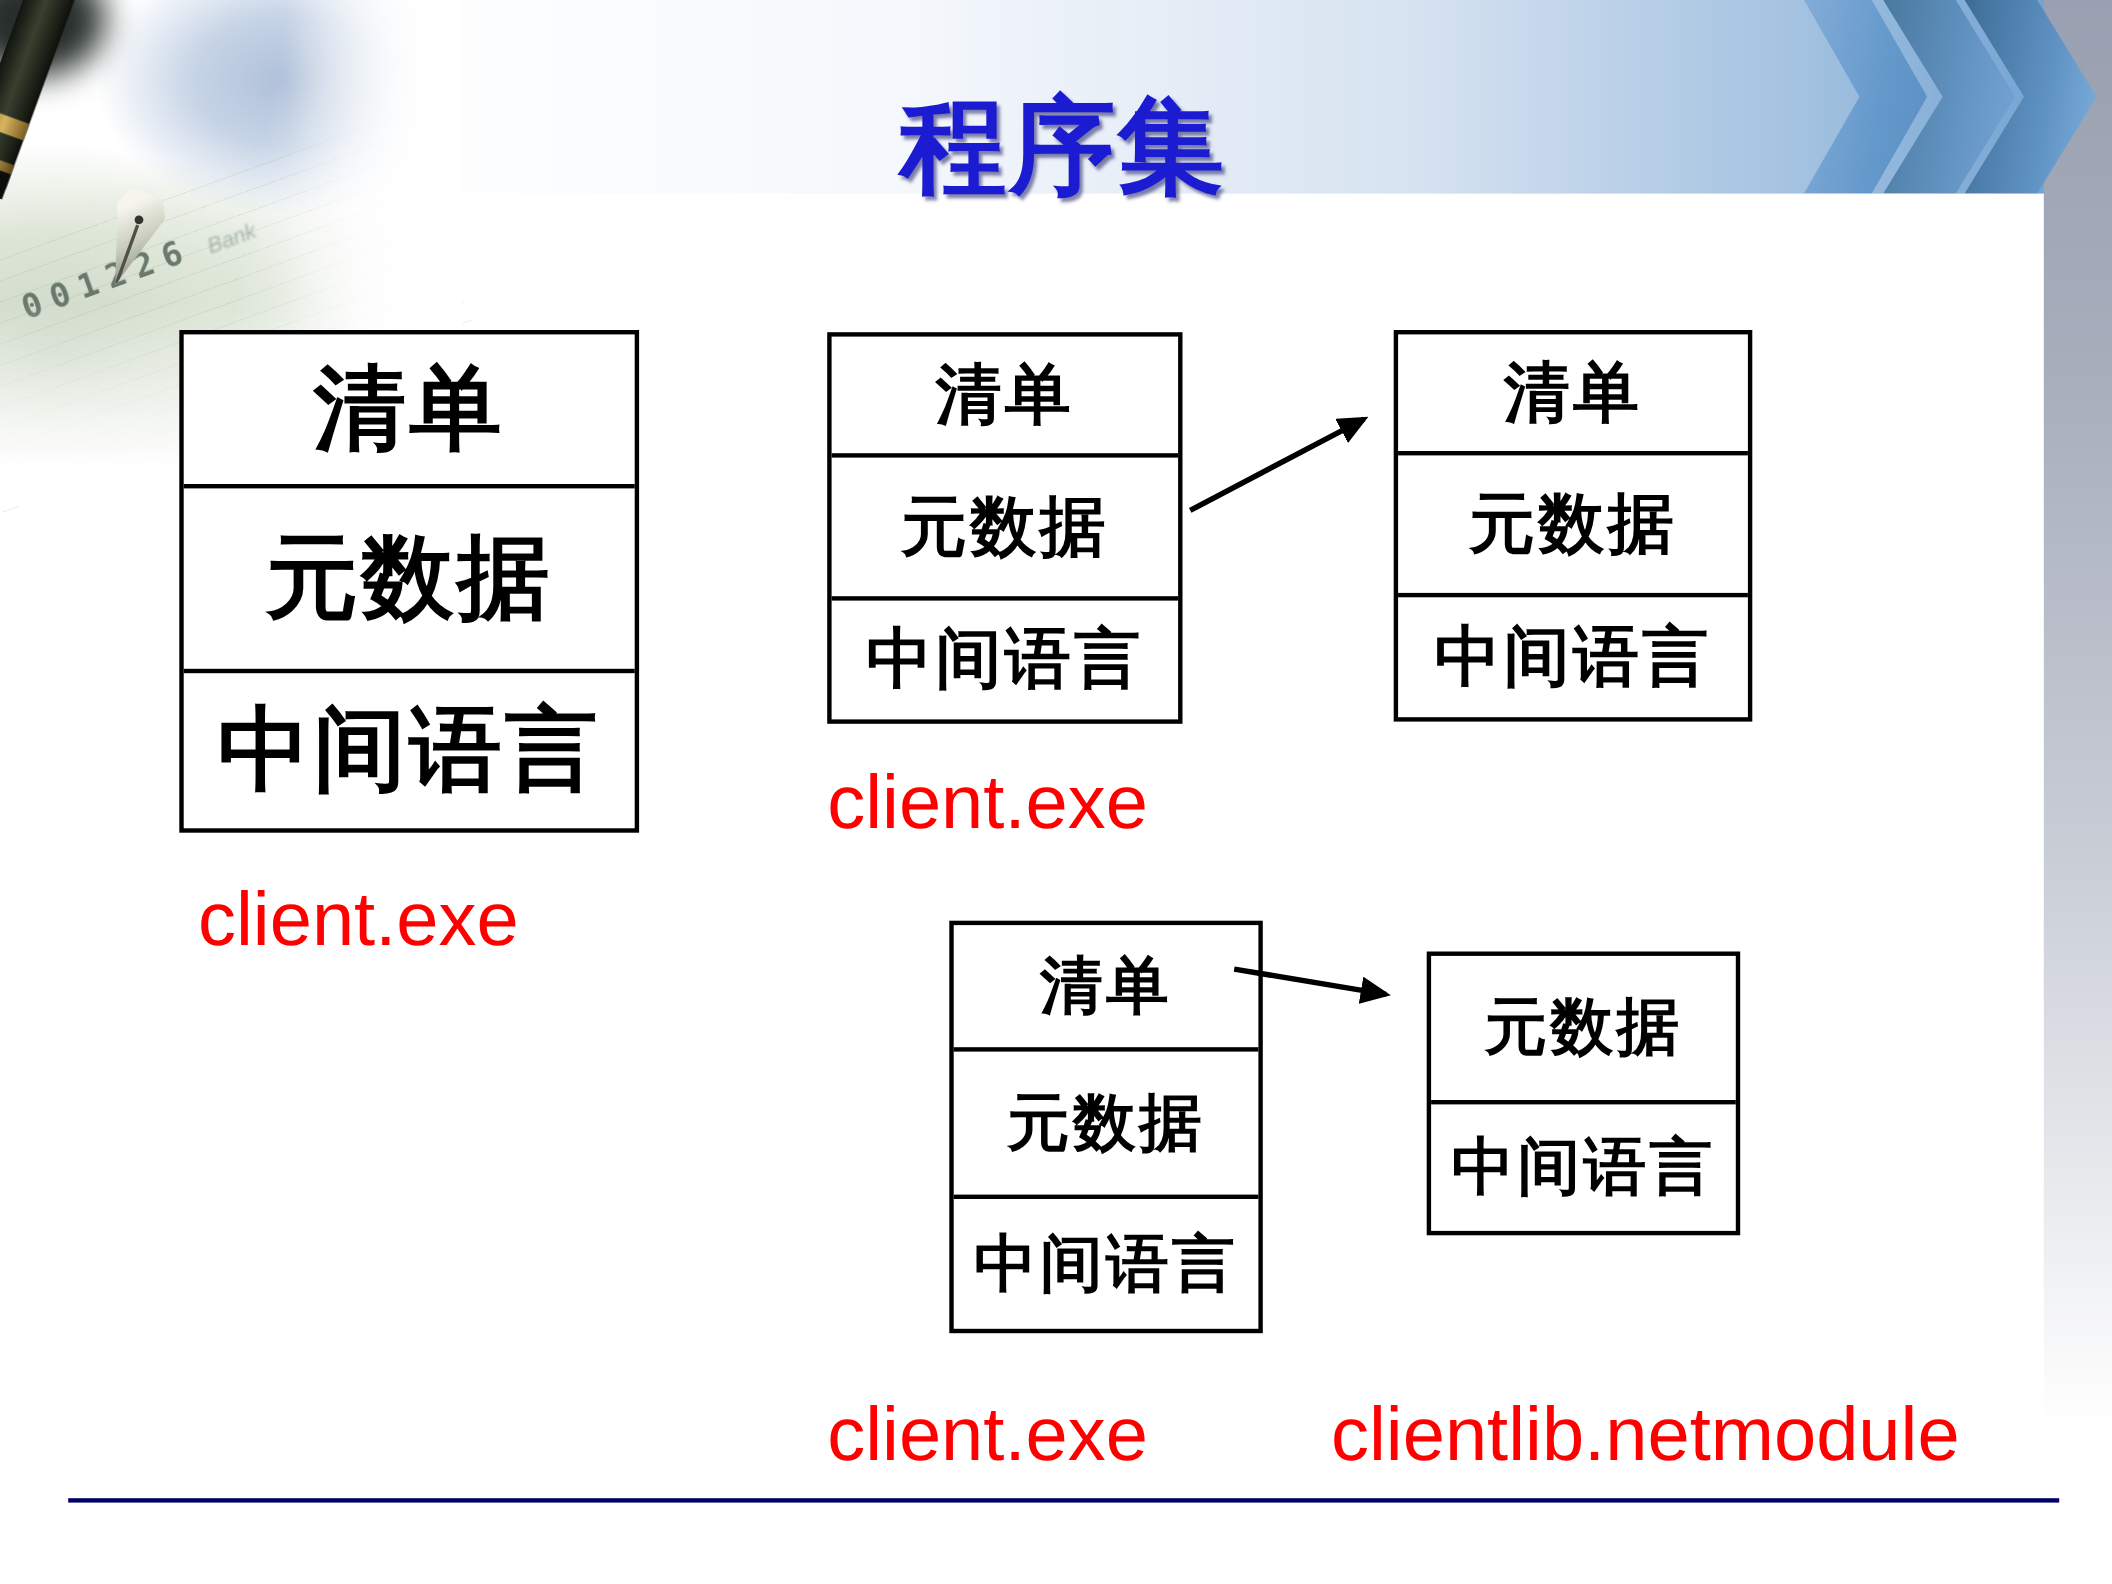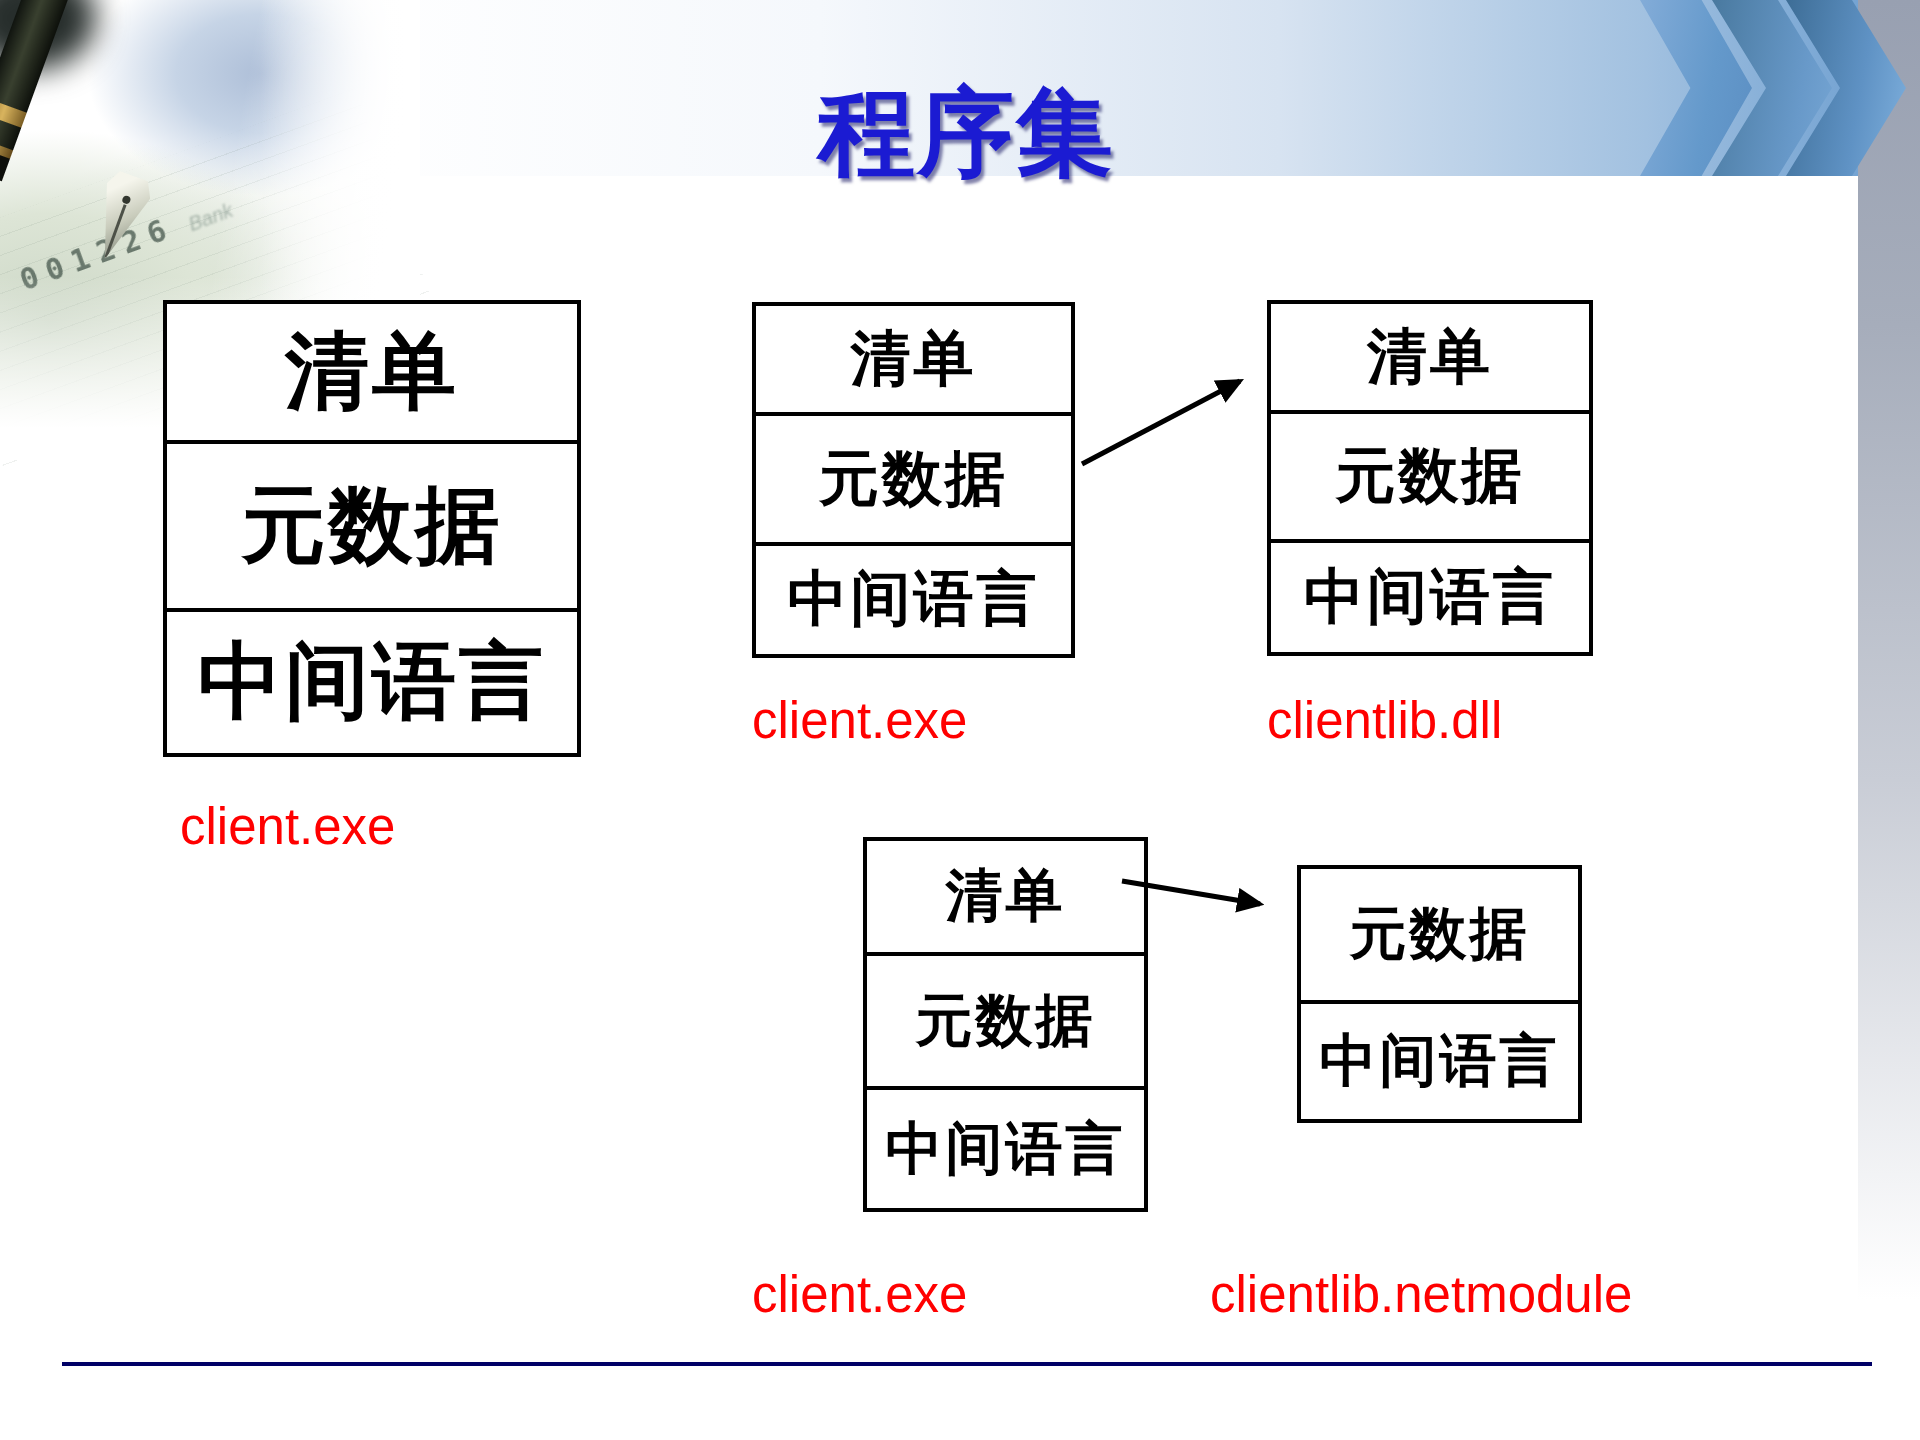--- a/index.html
+++ b/index.html
@@ -108,21 +108,21 @@
   #box-bm{left:863px;top:837px;width:285px;height:375px;font-size:57px;}
   #box-bm .asm-cell:nth-child(1){flex:114 0 0;}
   #box-bm .asm-cell:nth-child(2){flex:134 0 0;}
   #box-bm .asm-cell:nth-child(3){flex:121 0 0;}
   #box-br{left:1297px;top:865px;width:285px;height:258px;font-size:57px;}
   #box-br .asm-cell:nth-child(1){flex:135 0 0;}
   #box-br .asm-cell:nth-child(2){flex:119 0 0;}
   
   .file-label{
     position:absolute;z-index:7;color:var(--label,#ff0000);
-    font-size:51px;line-height:1.05;white-space:nowrap;
+    font-size:69px;line-height:1.05;white-space:nowrap;
   }
   #label-left{left:180px;top:800px;}
   #label-tm{left:752px;top:694px;}
   #label-tr{left:1267px;top:694px;}
   #label-bm{left:752px;top:1268px;}
   #label-br{left:1176px;top:1268px;margin-left:34px;}
   
   .arrows{position:absolute;left:0;top:0;z-index:8;}
   .footer-line{
     position:absolute;left:62px;top:1362px;width:1810px;height:4px;z-index:5;
@@ -194,19 +194,18 @@
       <marker id="ah" markerWidth="5.5" markerHeight="5" refX="4.6" refY="2.5" orient="auto">
         <path d="M0,0 L5.5,2.5 L0,5 z" fill="#000"></path>
       </marker>
     </defs>
     <line x1="1082" y1="464" x2="1240" y2="381" stroke="#000" stroke-width="5" marker-end="url(#ah)"></line>
     <line x1="1122" y1="881" x2="1260" y2="904" stroke="#000" stroke-width="5" marker-end="url(#ah)"></line>
   </svg>
 
   <div class="file-label" id="label-left">client.exe</div>
   <div class="file-label" id="label-tm">client.exe</div>
-  <div class="file-label" id="label-tr">clientlib.dll</div>
   <div class="file-label" id="label-bm">client.exe</div>
   <div class="file-label" id="label-br">clientlib.netmodule</div>
 
   <div class="footer-line"></div>
 
 </div>
 
 </body></html>

